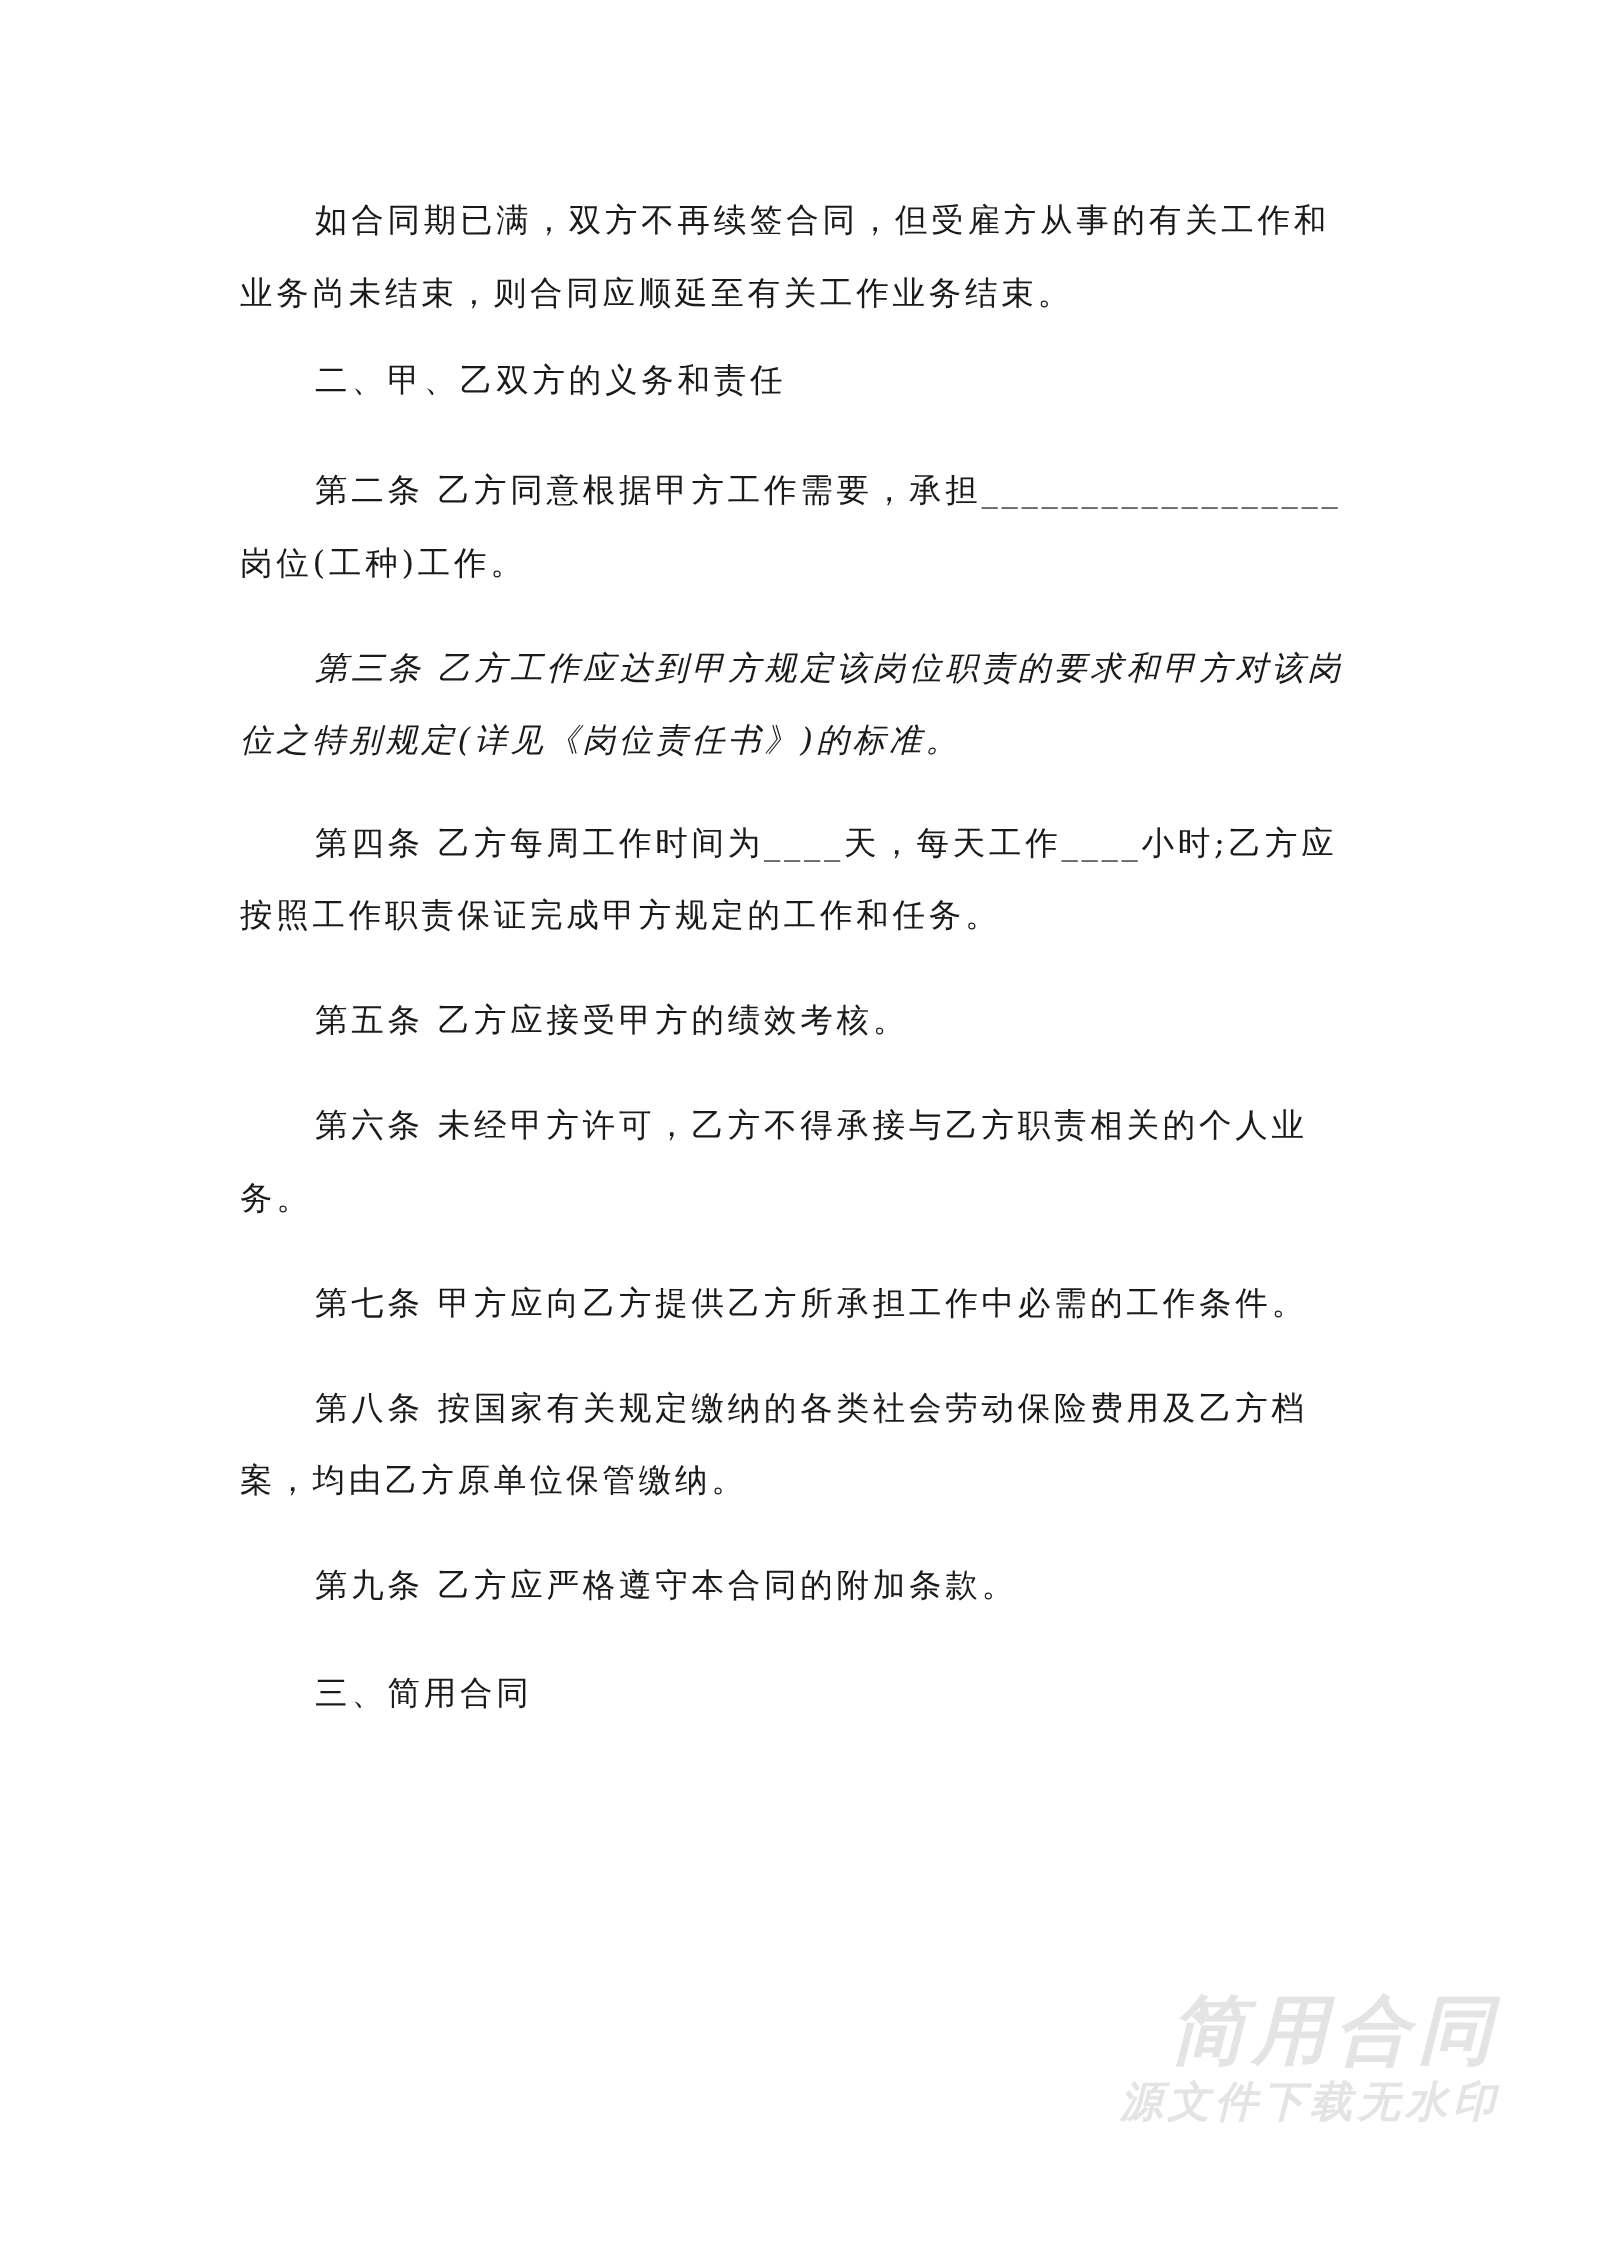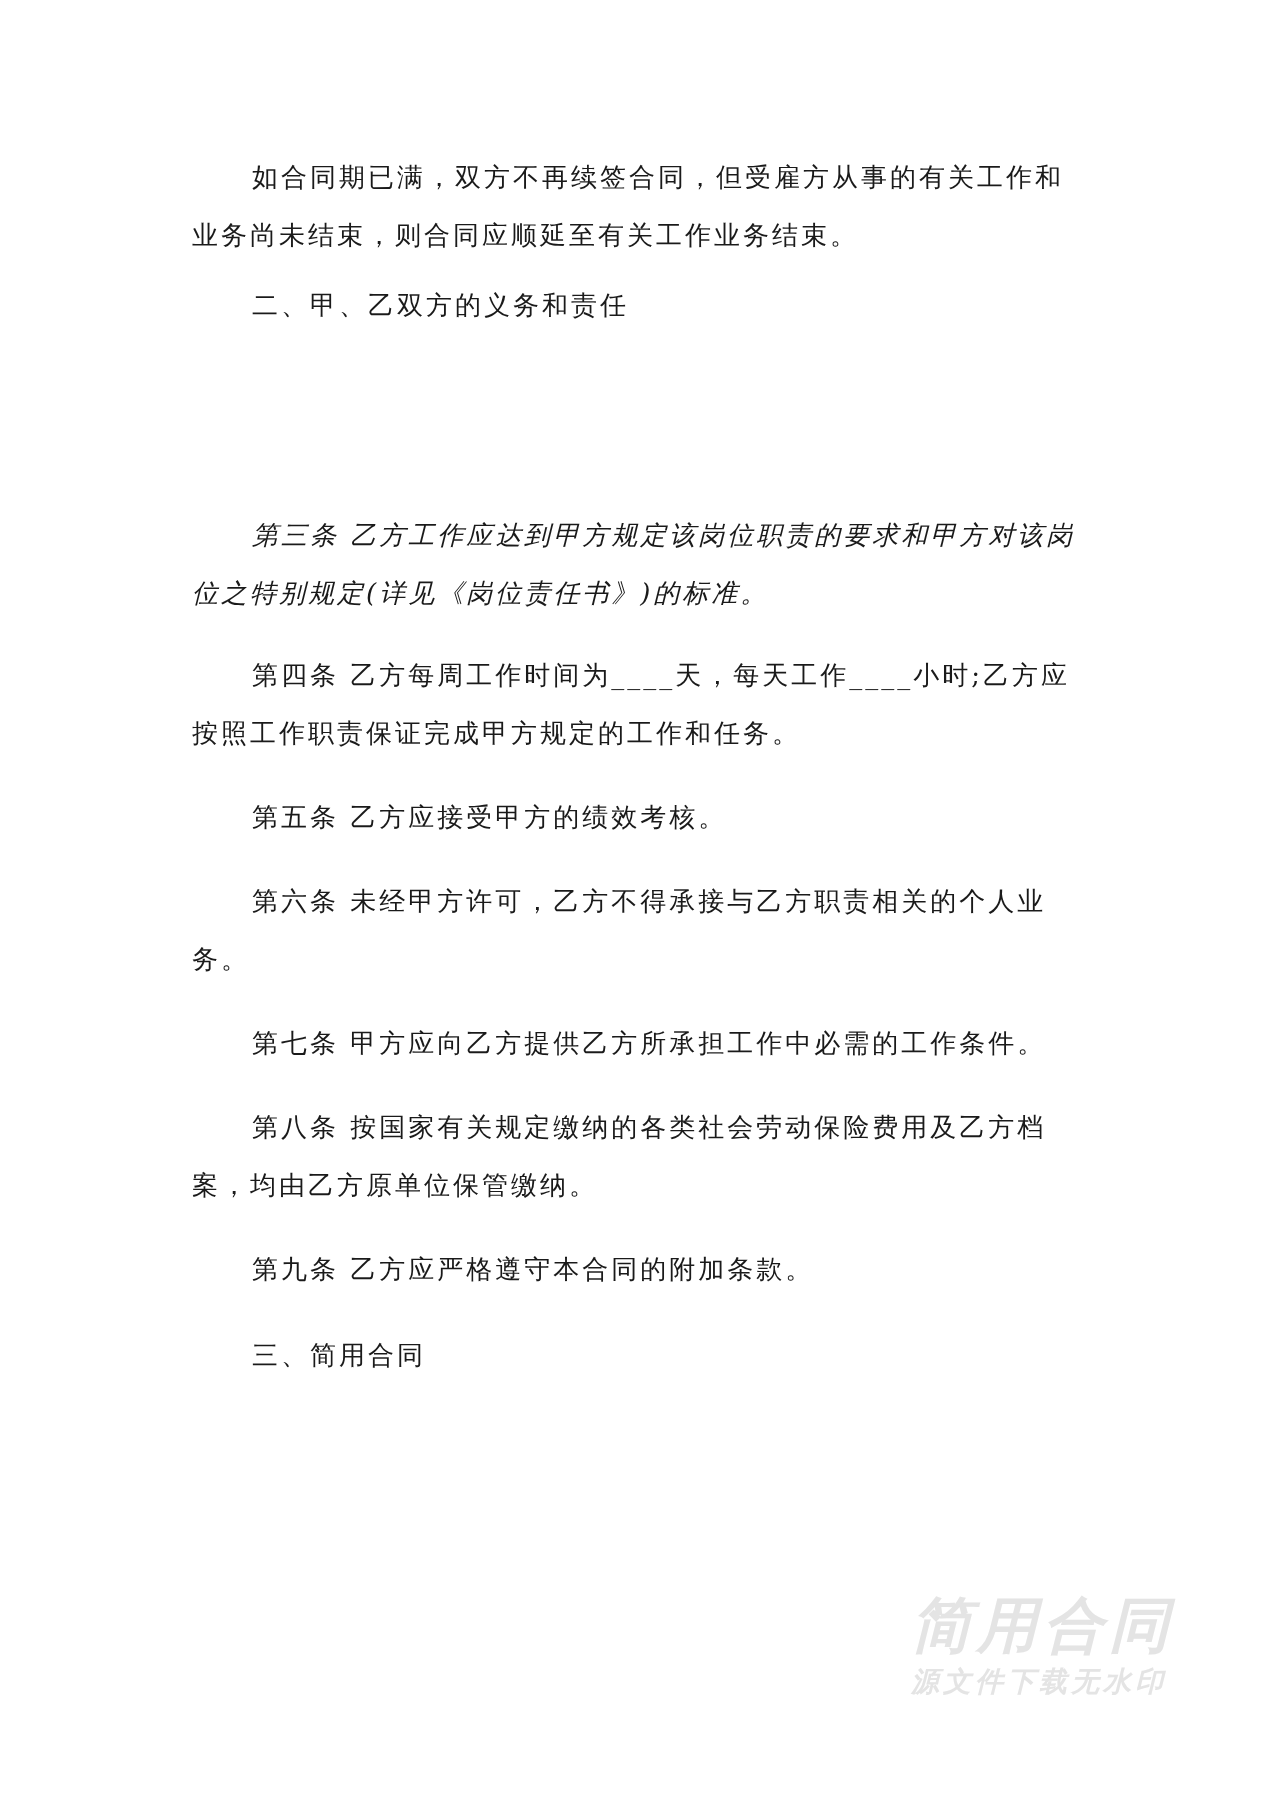--- a/index.html
+++ b/index.html
@@ -9,33 +9,34 @@
     font-family: "DejaVu Serif", "Liberation Serif", serif;
     color: #1a1a1a;
   }
   .para {
     position: absolute; left: 192px; width: 900px;
     font-size: 26px; line-height: 58px; letter-spacing: 3px;
     text-indent: 60px; margin: 0;
   }
   .watermark {
     position: absolute; left: 880px; top: 1590px; width: 320px;
-    text-align: left; color: #e4e4e4;
+    text-align: right; color: #e4e4e4;
     font-family: "DejaVu Sans", "Liberation Sans", sans-serif;
-    font-style: italic; font-weight: bold; margin-left: 31px;
+    font-style: italic; font-weight: bold;
   }
   .wm-line1 { font-size: 60px; letter-spacing: 6px; line-height: 70px; }
-  .wm-line2 { font-size: 28px; letter-spacing: 4px; line-height: 44px; }
+  .wm-line2 { font-size: 34px; letter-spacing: 4px; line-height: 44px; }
 </style>
 </head>
 <body>
 
 <div class="page">
   <p class="para" style="top:148px;">如合同期已满，双方不再续签合同，但受雇方从事的有关工作和业务尚未结束，则合同应顺延至有关工作业务结束。</p>
   <p class="para" style="top:276px;">二、甲、乙双方的义务和责任</p>
+  <p class="para" style="top:364px;">第二条 乙方同意根据甲方工作需要，承担__________________岗位(工种)工作。</p>
   <p class="para" style="top:506px;font-style:italic;">第三条 乙方工作应达到甲方规定该岗位职责的要求和甲方对该岗位之特别规定(详见《岗位责任书》)的标准。</p>
   <p class="para" style="top:788px;">第五条 乙方应接受甲方的绩效考核。</p>
   <p class="para" style="top:646px;">第四条 乙方每周工作时间为____天，每天工作____小时;乙方应按照工作职责保证完成甲方规定的工作和任务。</p>
   <p class="para" style="top:872px;">第六条 未经甲方许可，乙方不得承接与乙方职责相关的个人业务。</p>
   <p class="para" style="top:1014px;">第七条 甲方应向乙方提供乙方所承担工作中必需的工作条件。</p>
   <p class="para" style="top:1098px;">第八条 按国家有关规定缴纳的各类社会劳动保险费用及乙方档案，均由乙方原单位保管缴纳。</p>
   <p class="para" style="top:1240px;">第九条 乙方应严格遵守本合同的附加条款。</p>
   <p class="para" style="top:1326px;">三、简用合同</p>
 
   <div class="watermark">

